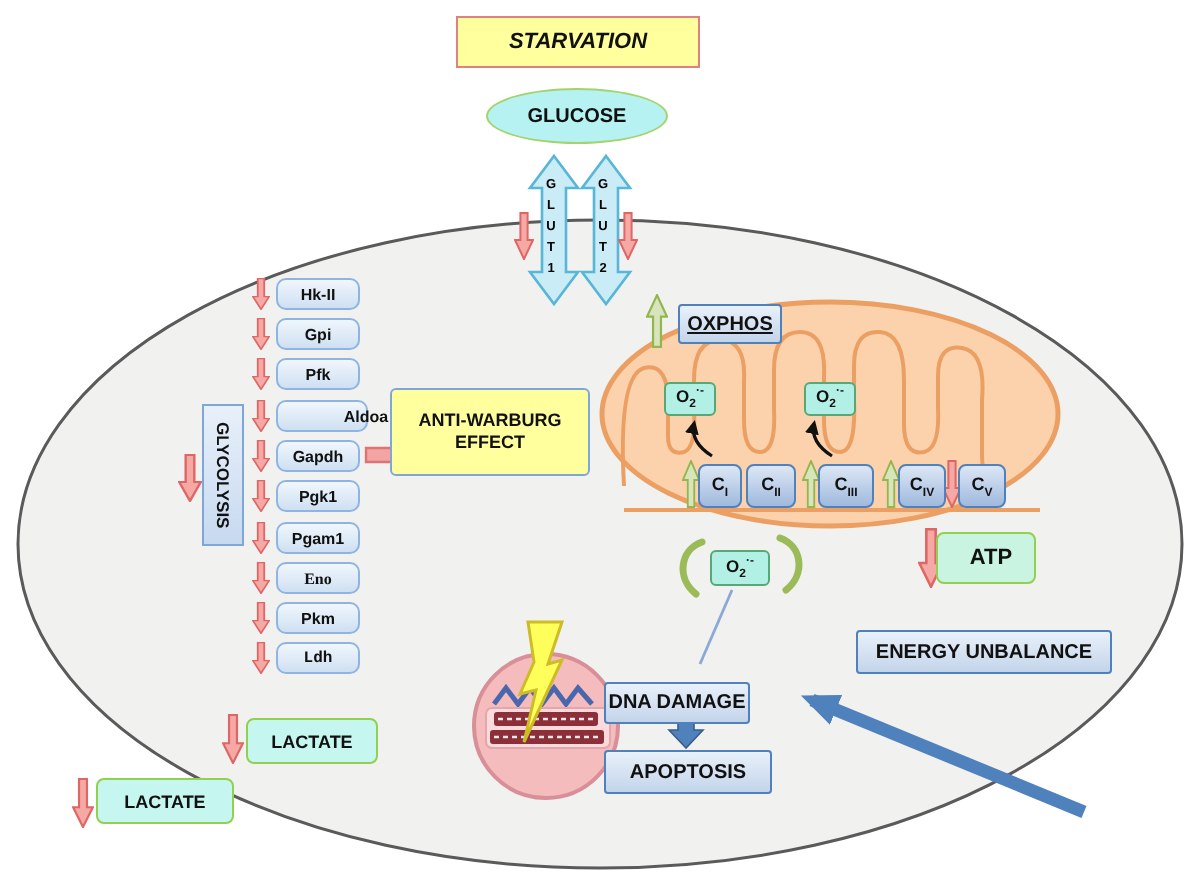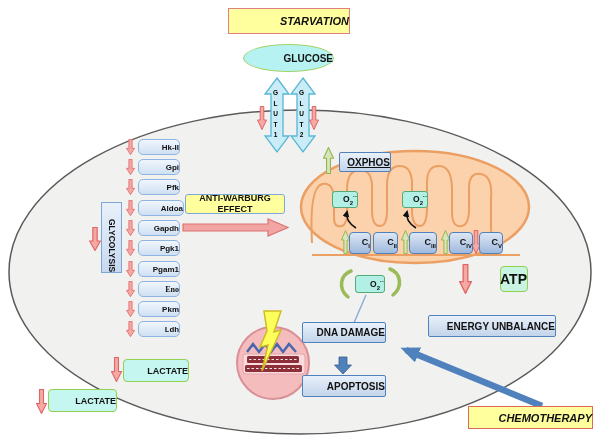--- a/index.html
+++ b/index.html
@@ -1,19 +1,19 @@
 <!DOCTYPE html>
 <html><head>
 <meta charset="utf-8">
 <style>
   html,body{margin:0;padding:0;background:#fff;}
   #canvas{position:relative;width:600px;height:442px;background:#fff;overflow:hidden;
           font-family:"Liberation Sans",sans-serif;}
   #bg{position:absolute;left:0;top:0;}
-  .box{position:absolute;box-sizing:border-box;display:flex;align-items:center;justify-content:flex-end;
+  .box{position:absolute;box-sizing:border-box;display:flex;align-items:center;justify-content:center;
        text-align:center;font-weight:bold;color:#111;}
   .yellow{background:#ffff9e;}
   .cyan{background:#c5f6f0;border:1.5px solid #92d050;border-radius:4px;}
   .mint{background:#c9f4e2;border:1.5px solid #92d050;border-radius:4px;}
   .teal{background:#b2efe4;border:1.2px solid #56a977;border-radius:3px;}
   .bluegrad{background:linear-gradient(#e9f1fa,#c3d4ea);border:1.5px solid #4f81bd;border-radius:2px;}
   .enzyme{background:linear-gradient(#f0f6fc,#cfe0f2);border:1px solid #8eb4e3;border-radius:5px;
           font-size:8px;left:138px;width:42px;height:16px;}
   .complex{background:linear-gradient(#dde7f5,#9fb9dd);border:1.2px solid #4f81bd;border-radius:4px;
            font-size:9px;top:232px;height:22px;}
@@ -152,21 +152,21 @@
   <div class="box enzyme" style="top:281px;font-family:Liberation Serif, serif;">
       <span>Eno</span>
     </div>
   <div class="box enzyme" style="top:301px;">
       <span>Pkm</span>
     </div>
   <div class="box enzyme" style="top:321px;font-family:Liberation Mono, monospace;">
       <span>Ldh</span>
     </div>
 
-  <div class="box yellow" style="left:185px;top:194px;width:100px;height:20px;border:1.5px solid #7da7d9;border-radius:3px;font-size:9px;line-height:1.25;padding:1px;">
+  <div class="box yellow" style="left:195px;top:194px;width:100px;height:44px;border:1.5px solid #7da7d9;border-radius:3px;font-size:9px;line-height:1.25;padding:1px;">
     <span>ANTI-WARBURG EFFECT</span>
   </div>
 
   <div class="box bluegrad" style="left:339px;top:152px;width:52px;height:20px;font-size:10px;text-decoration:underline;">
     <span>OXPHOS</span>
   </div>
 
   <div class="box teal sup-o2" style="left:332px;top:191px;width:26px;height:17px;font-size:8.5px;">
     <span><span>O</span><sub>2</sub><sup>·-</sup></span>
   </div>
@@ -187,40 +187,37 @@
     <span><span>C</span><sub>IV</sub></span>
   </div>
   <div class="box complex" style="left:479px;width:24px;">
     <span><span>C</span><sub>V</sub></span>
   </div>
 
   <div class="box teal sup-o2" style="left:355px;top:275px;width:30px;height:18px;font-size:8.5px;">
     <span><span>O</span><sub>2</sub><sup>·-</sup></span>
   </div>
 
-  <div class="box mint" style="left:468px;top:266px;width:28px;height:26px;font-size:14px;padding-left:5px;margin-left:32px;">
+  <div class="box mint" style="left:468px;top:266px;width:50px;height:26px;font-size:11px;padding-left:5px;">
     <span>ATP</span>
   </div>
 
   <div class="box bluegrad" style="left:428px;top:295px;width:128px;height:22px;font-size:10px;margin-top:20px;">
     <span>ENERGY UNBALANCE</span>
   </div>
 
-  <div class="box bluegrad" style="left:302px;top:322px;width:84px;height:21px;font-size:10px;">
+  <div class="box bluegrad" style="left:302px;top:341px;width:73px;height:21px;font-size:10px;">
     <span>DNA DAMAGE</span>
   </div>
 
   <div class="box bluegrad" style="left:302px;top:375px;width:84px;height:22px;font-size:10px;">
     <span>APOPTOSIS</span>
   </div>
 
   <div class="box cyan" style="left:123px;top:359px;width:66px;height:23px;font-size:9px;">
     <span>LACTATE</span>
   </div>
   <div class="box cyan" style="left:48px;top:389px;width:69px;height:23px;font-size:9px;">
     <span>LACTATE</span>
   </div>
 
-  <div class="box yellow" style="left:468px;top:406px;width:125px;height:23px;border:1.5px solid #dd6a55;font-size:11px;font-style:italic;">
-    <span>CHEMOTHERAPY</span>
-  </div>
 
 </div>
 
 </body></html>

